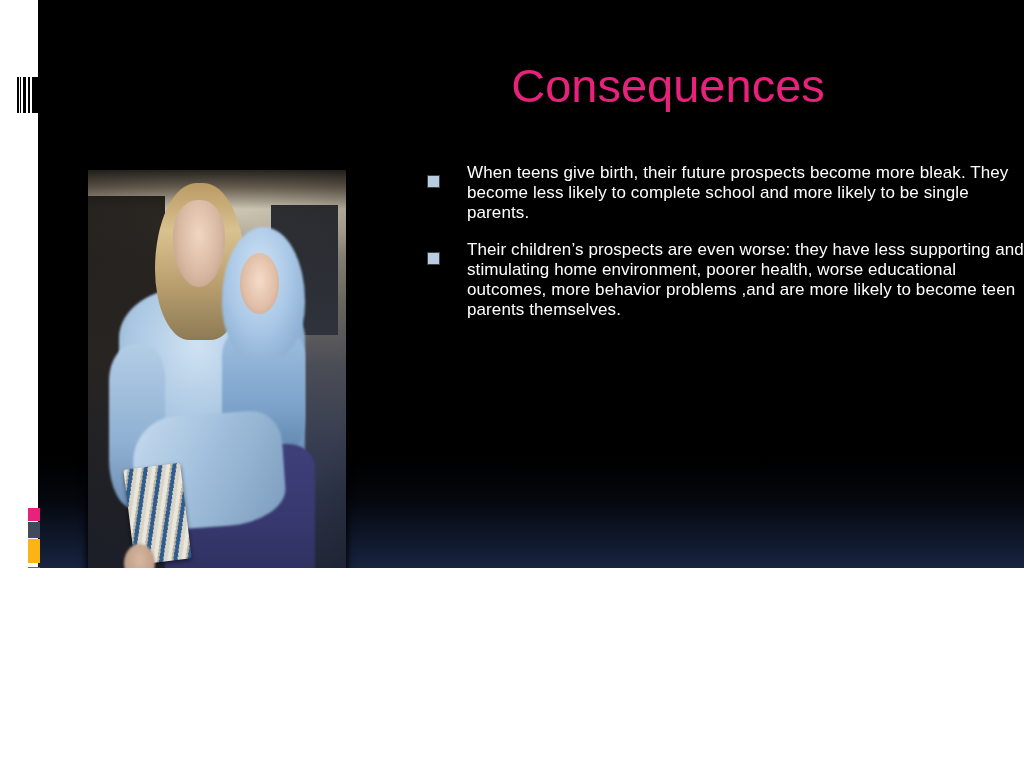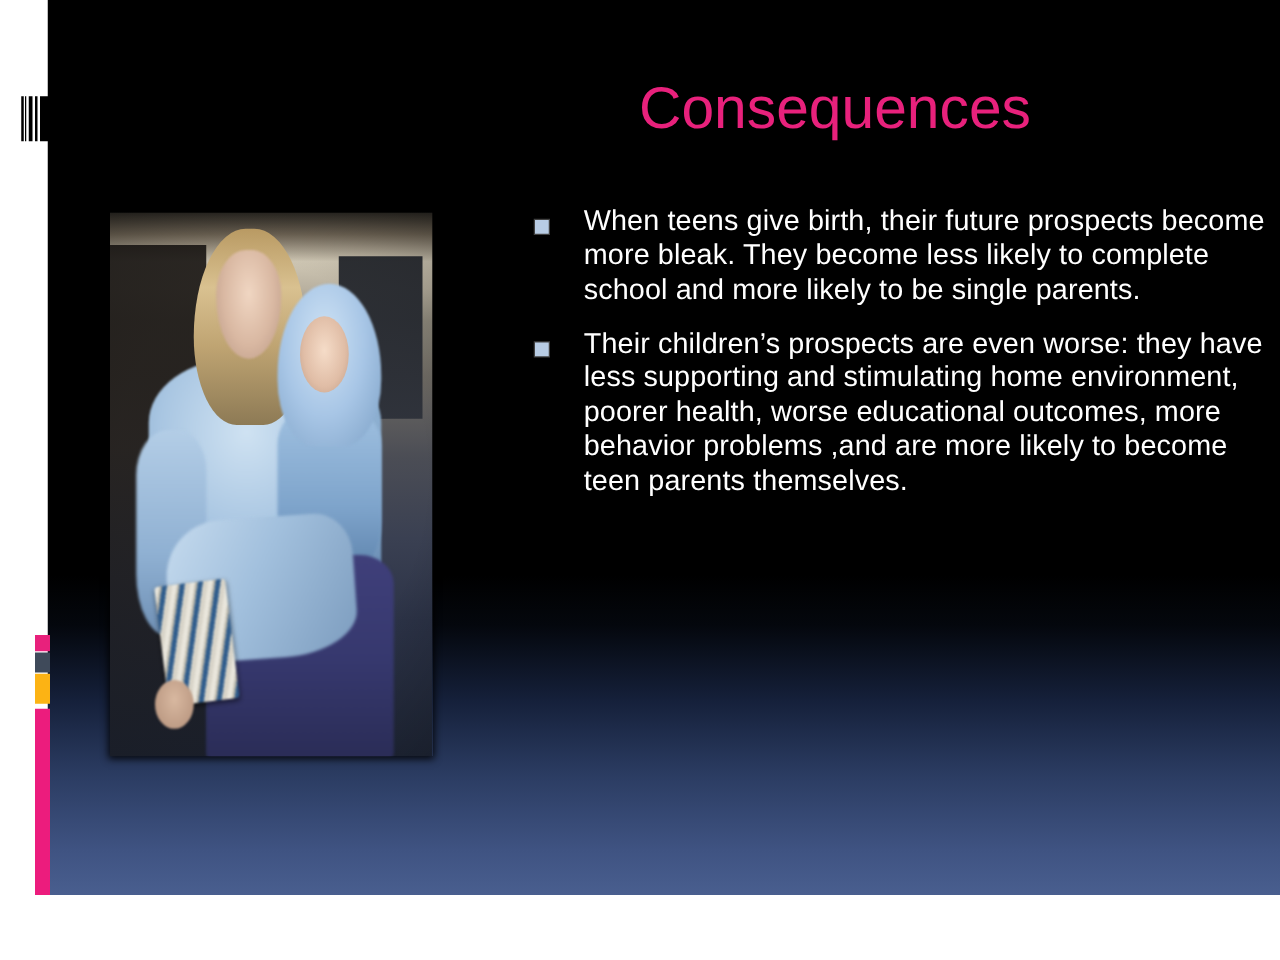--- a/index.html
+++ b/index.html
@@ -3,21 +3,21 @@
 <meta charset="utf-8">
 <style>
   html, body {
     margin: 0;
     padding: 0;
     background: #ffffff;
   }
   #slide {
     position: relative;
     width: 1024px;
-    height: 716px;
+    height: 568px;
     overflow: hidden;
     background: #ffffff;
     font-family: "Liberation Sans", sans-serif;
   }
 
   
   .slide-canvas {
     position: absolute;
     left: 38px;
     top: 0;
@@ -271,21 +271,21 @@
     width: 11px;
     height: 11px;
     margin-top: 13px;
     margin-right: 28px;
     background: #b8cce4;
     box-shadow: 0 0 0 1px rgba(255,255,255,.25);
   }
   .bullet-text {
     flex: 1 1 auto;
     color: #ffffff;
-    font-size: 23px;
+    font-size: 17px;
     line-height: 1.19;
     font-weight: normal;
     letter-spacing: .1px;
   }
   .b1 .bullet-text { max-width: 552px; }
   .b2 .bullet-text { max-width: 560px; }
 </style>
 </head>
 <body>
 

